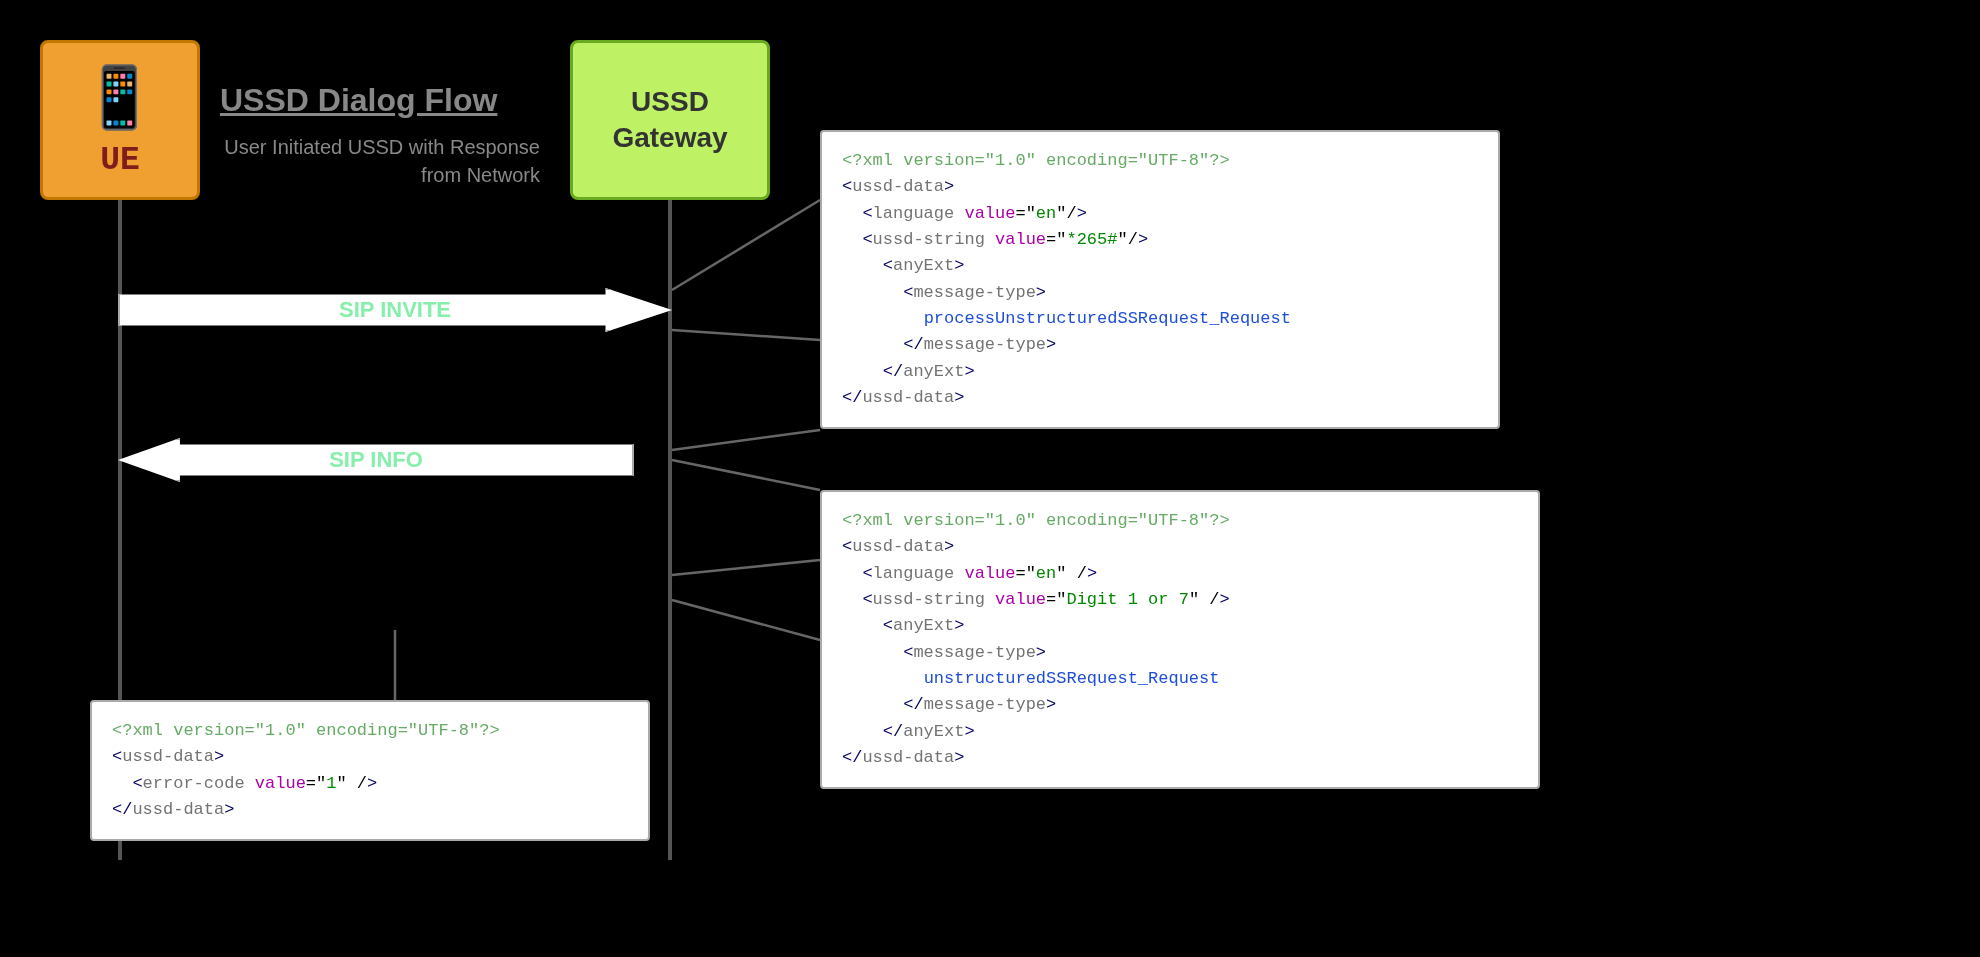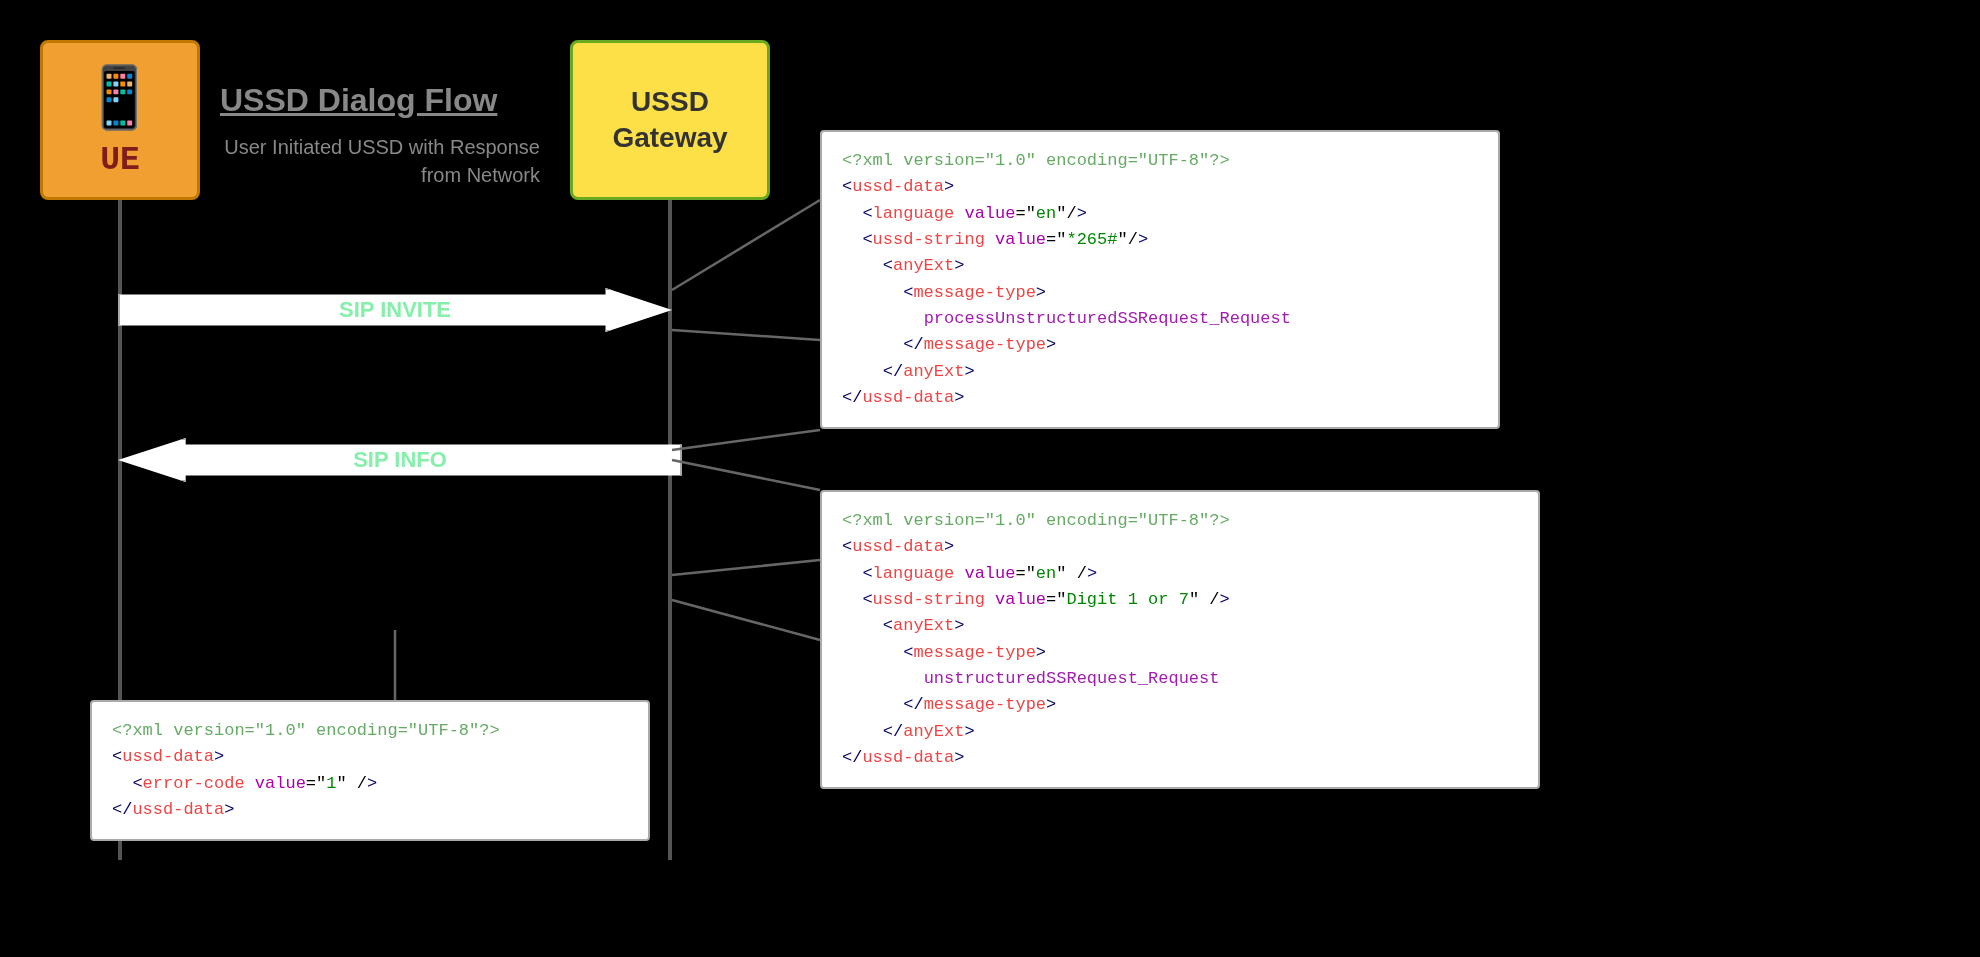--- a/index.html
+++ b/index.html
@@ -75,21 +75,21 @@
       text-align: right;
     }
 
     
     .gateway-box {
       position: absolute;
       top: 40px;
       left: 570px;
       width: 200px;
       height: 160px;
-      background: #fde047;
+      background: #bef264;
       border: 3px solid #6aaa20;
       border-radius: 8px;
       display: flex;
       align-items: center;
       justify-content: center;
     }
 
     .gateway-label {
       font-size: 28px;
       font-weight: bold;
@@ -149,21 +149,21 @@
       color: #86efac;
       font-family: Liberation Sans, sans-serif;
       z-index: 2;
     }
 
     
     .sip-info {
       position: absolute;
       top: 430px;
       left: 118px;
-      width: 564px;
+      width: 516px;
       height: 60px;
       display: flex;
       align-items: center;
       justify-content: center;
     }
 
     .sip-info .arrow-body {
       position: absolute;
       left: 0;
       top: 50%;
@@ -224,24 +224,24 @@
     }
 
     .xml-box-bottom {
       top: 700px;
       left: 90px;
       width: 560px;
     }
 
     
     .xml-pi { color: #6a6; } 
-    .xml-tag { color: #ef4444; }
+    .xml-tag { color: #737373; }
     .xml-attr-name { color: #a0a; }
     .xml-attr-val { color: #080; }
-    .xml-text { color: #a21caf; }
+    .xml-text { color: #1d4ed8; }
     .xml-bracket { color: #006; }
 
     
     svg.connectors {
       position: absolute;
       top: 0; left: 0;
       width: 1980px;
       height: 957px;
       pointer-events: none;
     }

